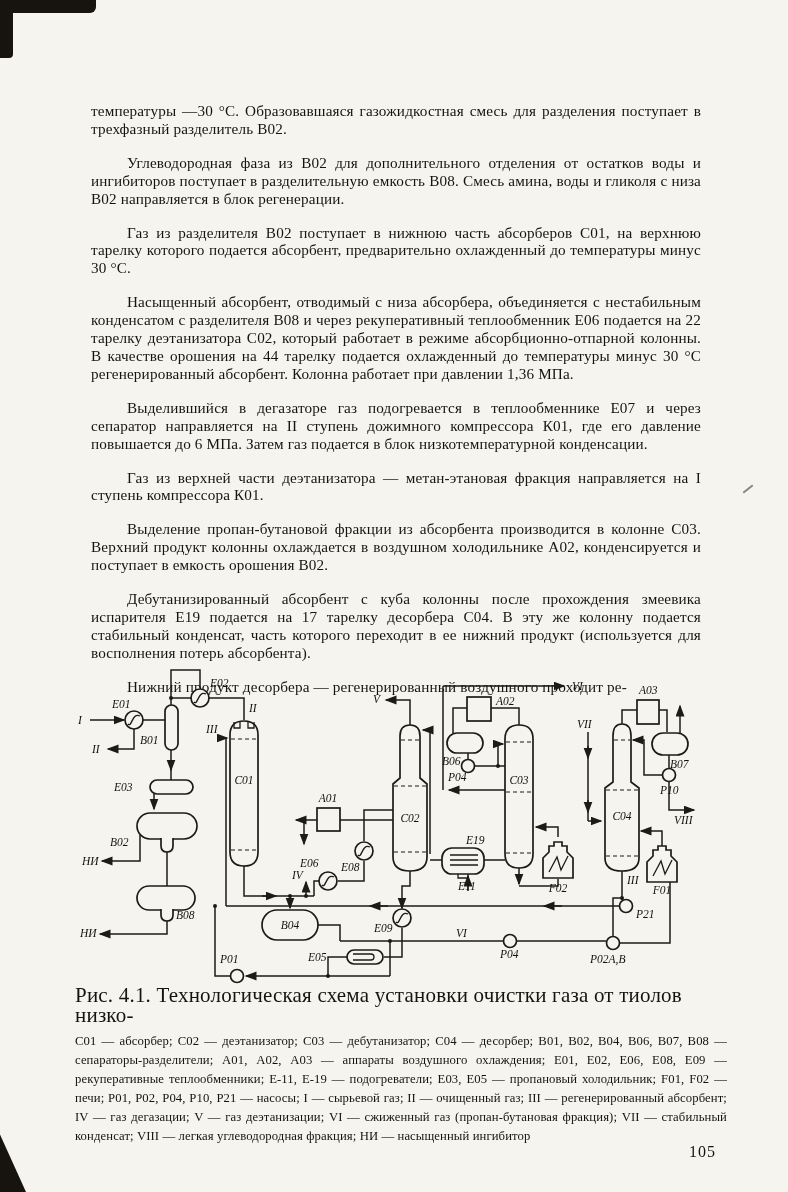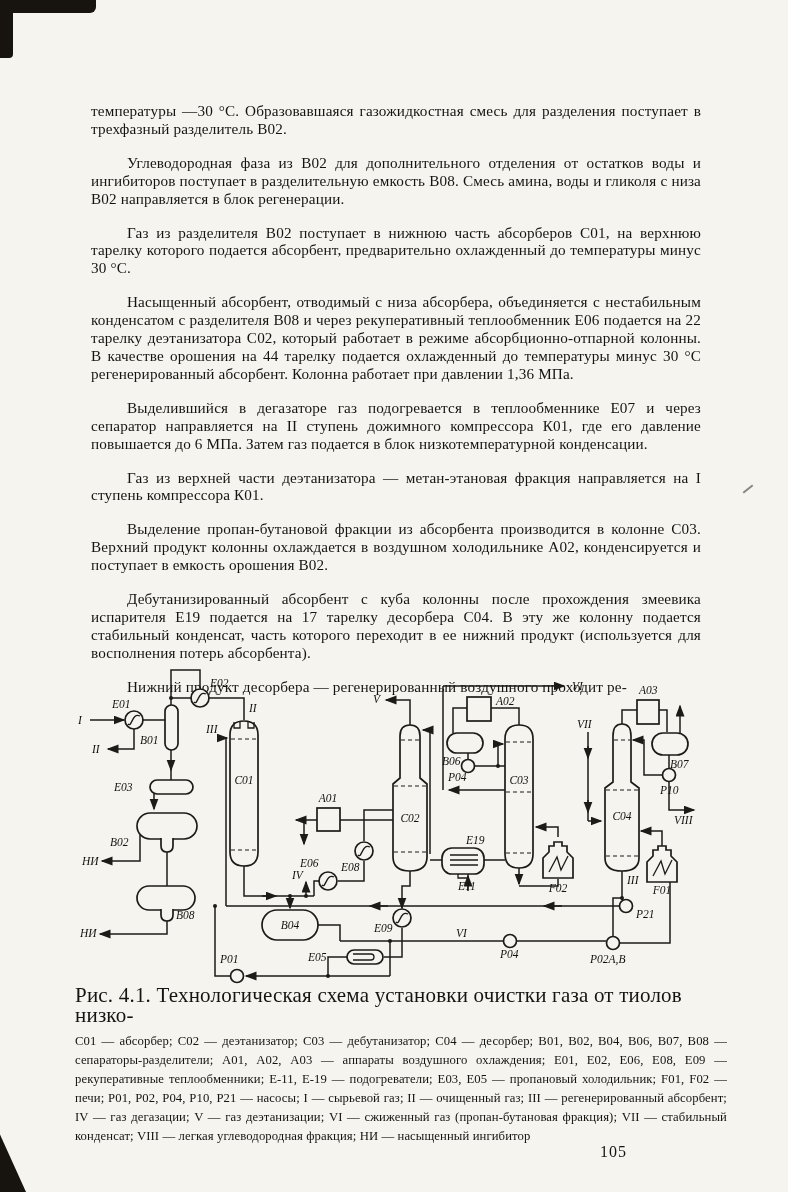--- a/index.html
+++ b/index.html
@@ -30,21 +30,21 @@
   text.dl.mid{text-anchor:middle;}
   #figure-caption{
     position:absolute;left:75px;top:985px;width:650px;
     font-size:21px;line-height:20px;letter-spacing:.2px;
   }
   #figure-legend{
     position:absolute;left:75px;top:1032px;width:652px;
     font-size:12.7px;line-height:19px;text-align:justify;letter-spacing:.1px;
   }
   #page-number{
-    position:absolute;left:600px;top:1143px;width:116px;
+    position:absolute;left:600px;top:1143px;width:116px;text-align:right;
     font-size:16px;letter-spacing:1px;
   }
 </style>
 </head>
 <body>
 
 <div class="page">
 
   <div id="corner-blob" class="artifact"></div>
   <div id="edge-blob" class="artifact"></div>

